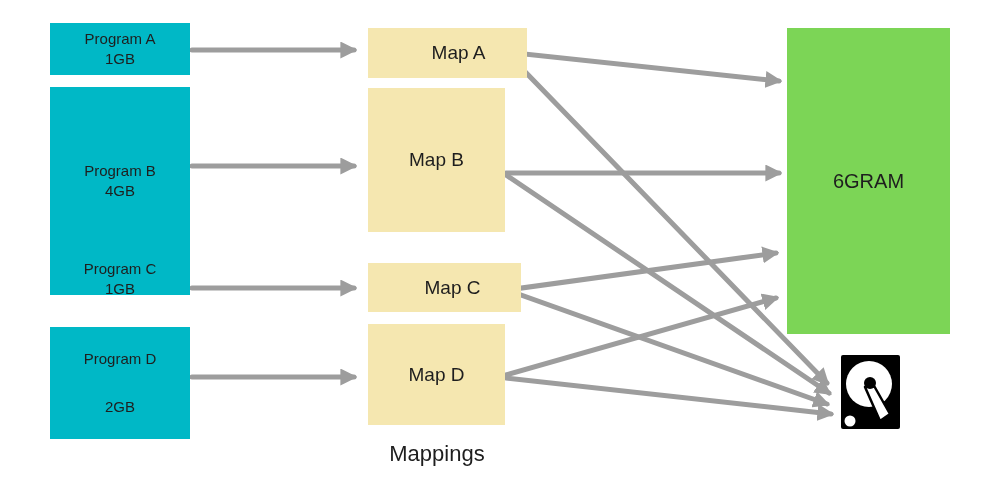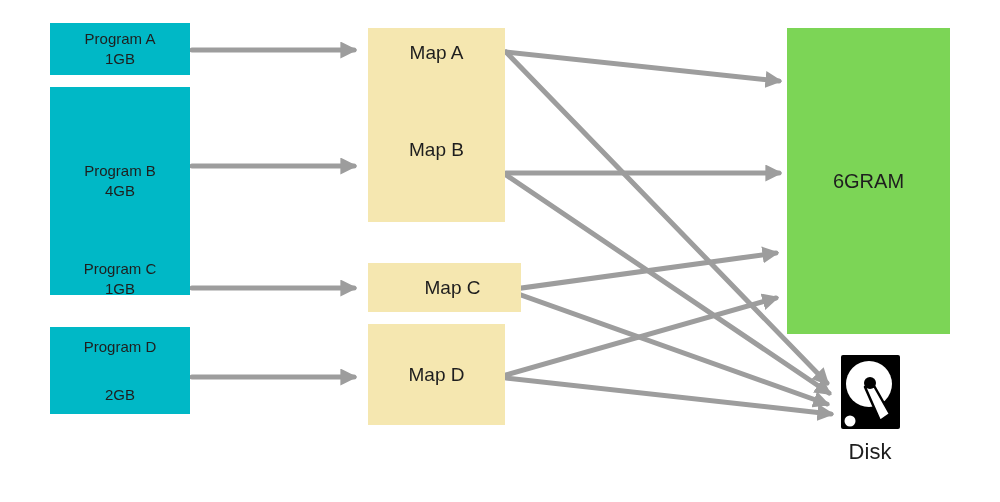--- a/index.html
+++ b/index.html
@@ -13,24 +13,24 @@
   .wires marker path{fill:var(--arrow,#9d9d9d);}
   .node{
     position:absolute;display:flex;flex-direction:column;
     align-items:center;justify-content:center;text-align:center;
   }
   .program{left:50px;width:140px;background:var(--program_fill,#00b8c6);
     font-size:15px;line-height:20px;}
   .pa{top:23px;height:52px;}
   .pb{top:87px;height:188px;}
   .pc{top:263px;height:32px;}
-  .pd{top:327px;height:87px;gap:28px;}
+  .pd{top:327px;height:112px;gap:28px;}
   .map{left:368px;width:137px;background:var(--mapping_fill,#f5e7b0);font-size:19px;}
-  .ma{top:28px;height:50px;}
-  .mb{top:78px;height:144px;}
+  .ma{top:28px;height:50px;padding-left:22px;}
+  .mb{top:88px;height:144px;}
   .mc{top:263px;height:49px;padding-left:16px;}
   .md{top:324px;height:101px;}
   .ram{left:787px;top:28px;width:163px;height:306px;
     background:var(--ram_fill,#7cd556);font-size:20px;}
   .caption{position:absolute;font-size:22px;text-align:center;}
   .cap-mappings{left:357px;width:160px;top:441px;}
   .cap-disk{left:820px;width:100px;top:439px;}
   .disk-icon{position:absolute;left:841px;top:355px;}
 </style>
 </head>
@@ -96,15 +96,15 @@
   </div>
 
   <svg class="disk-icon" width="59" height="74" viewBox="0 0 59 74">
     <rect x="0" y="0" width="59" height="74" rx="2" fill="var(--disk_icon_bg,#000)"></rect>
     <circle cx="28" cy="29" r="23" fill="#fff"></circle>
     <polygon points="24,32 32,29 49,59 39,66" fill="#fff" stroke="#000" stroke-width="2.5" stroke-linejoin="round"></polygon>
     <circle cx="29" cy="28" r="6" fill="#000"></circle>
     <circle cx="9" cy="66" r="5.5" fill="#fff"></circle>
   </svg>
 
-  <div class="caption cap-disk">Disk</div>
+  <div class="caption cap-mappings">Mappings</div>
 
 </div>
 
 </body></html>

